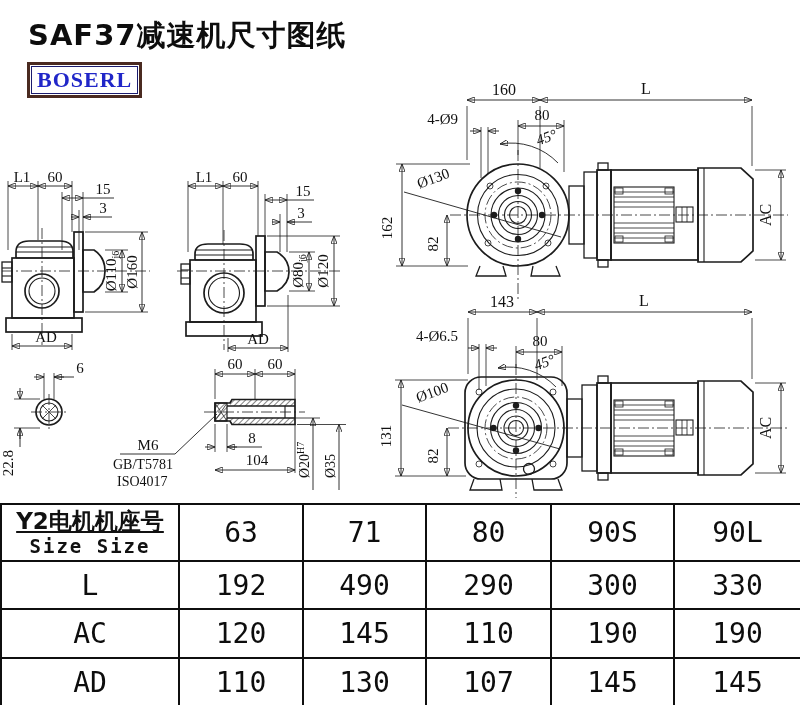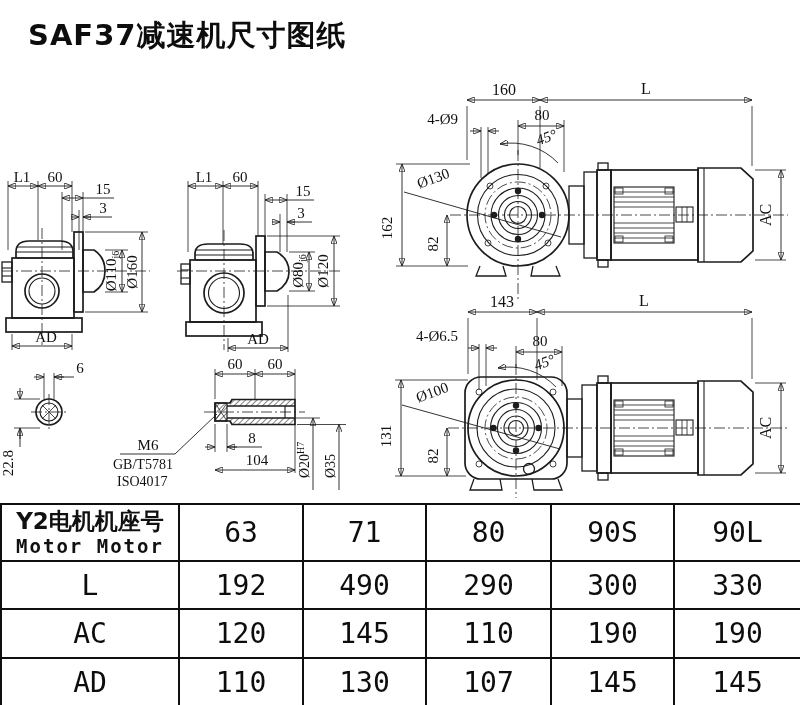--- a/index.html
+++ b/index.html
@@ -21,29 +21,32 @@
   #dwg .hatch{fill:url(#hat);stroke:#1c1c1c;stroke-width:1.2px;}
   #dwg .hatchns{fill:url(#hat);stroke:none;}
   #dwg text{fill:#111;stroke:none;font-family:"Liberation Serif",serif;font-size:15px;}
   #dwg .big{font-size:16px;}
   #dwg .sm{font-size:14px;}
   #dwg .it{font-style:italic;}
   
   #size-table{position:absolute;left:0;top:503px;width:800px;height:202px;border-collapse:collapse;table-layout:fixed;}
   #size-table td,#size-table th{border:2px solid #0f0f0f;text-align:center;vertical-align:middle;padding:0;}
   .cell-num{font-family:"DejaVu Sans Mono",monospace;font-size:28px;font-weight:500;color:#0d0d0d;margin-top:7px;}
-  .hdr-cn{font-size:23px;font-weight:600;line-height:26px;font-family:"DejaVu Sans",sans-serif;}
+  .hdr-cn{font-size:23px;font-weight:600;line-height:26px;font-family:"DejaVu Sans",sans-serif;text-decoration:underline;}
   .hdr-en{font-family:"DejaVu Sans Mono",monospace;font-size:19px;letter-spacing:2px;line-height:24px;}
 </style>
 </head>
 <body>
 
 <div id="page">
 
   <div id="page-title">SAF37减速机尺寸图纸</div>
+  <div id="logo-box">
+    <div id="logo-inner">BOSERL</div>
+  </div>
 
   <svg id="dwg" width="800" height="503" viewBox="0 0 800 503">
     <defs>
       <marker id="arw" viewBox="0 0 10 8" refX="10" refY="4" markerWidth="9" markerHeight="7" orient="auto-start-reverse">
         <path d="M0,0 L10,4 L0,8 Z" fill="#1c1c1c" stroke="none"></path>
       </marker>
       <pattern id="hat" width="4" height="4" patternUnits="userSpaceOnUse" patternTransform="rotate(45)">
         <line x1="0" y1="0" x2="0" y2="4" stroke="#1c1c1c" stroke-width="1"></line>
       </pattern>
     </defs>
@@ -393,21 +396,21 @@
         <col style="width:124px">
         <col style="width:123px">
       <col style="width:125px">
         <col style="width:123px">
         <col style="width:127px">
     </colgroup>
     <tbody>
         <tr style="height:57px">
       <th>
         <div class="hdr-cn">Y2电机机座号</div>
-        <div class="hdr-en">Motor Motor</div>
+        <div class="hdr-en">Size Size</div>
       </th>
       <td class="cell-num">63</td>
       <td class="cell-num">71</td>
       <td class="cell-num">80</td>
       <td class="cell-num">90S</td>
       <td class="cell-num">90L</td>
     </tr>
     <tr style="height:48px">
       <td class="cell-num">L</td>
       <td class="cell-num">192</td>

